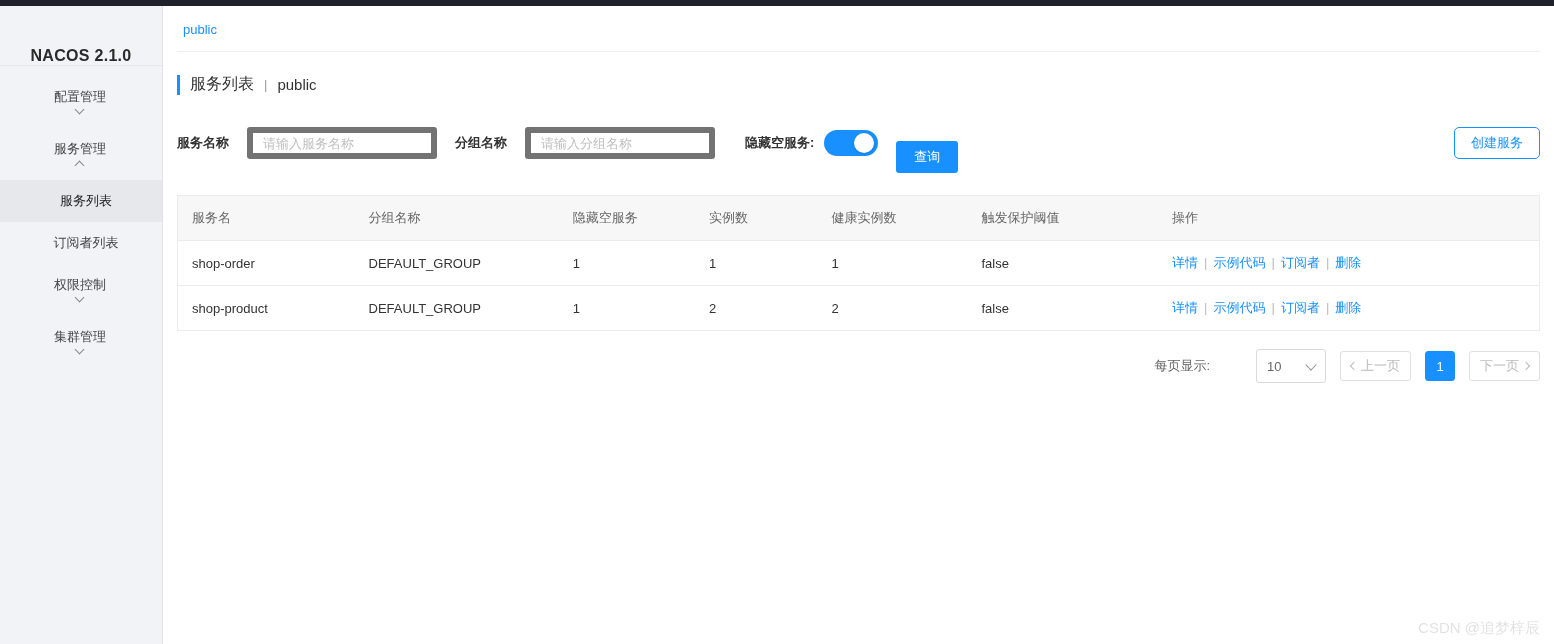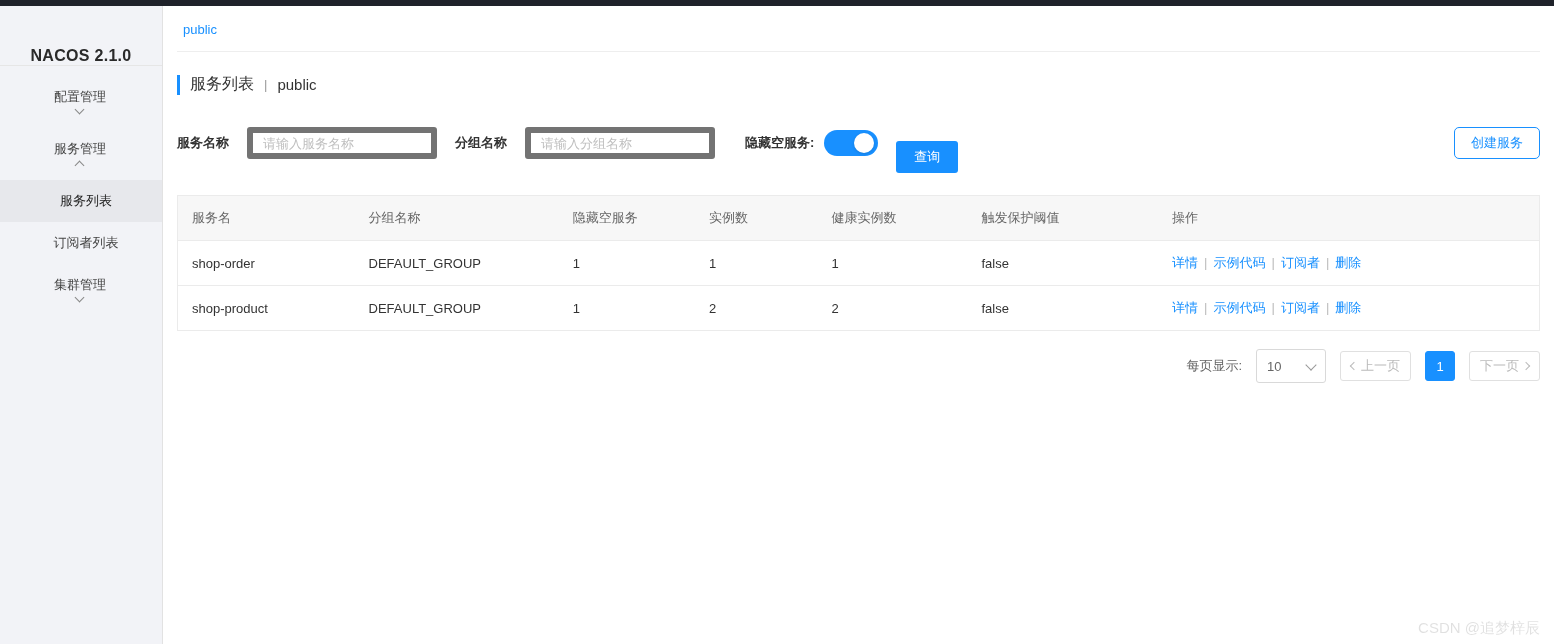--- a/index.html
+++ b/index.html
@@ -36,21 +36,21 @@
     .btn-primary { height: 32px; padding: 0 18px; background: #1890ff; color: #fff; border: none; border-radius: 3px; cursor: pointer; font-size: 13px; margin-top: 28px; }
     .btn-outline { height: 32px; padding: 0 16px; background: #fff; color: #1890ff; border: 1px solid #1890ff; border-radius: 5px; cursor: pointer; font-size: 13px; margin-left: auto; }
     .tbl { width: 100%; border: 1px solid #ebebeb; border-collapse: collapse; table-layout: fixed; }
     .tbl th, .tbl td { text-align: left; font-size: 13px; font-weight: normal; padding: 13px 14px; border-bottom: 1px solid #ebebeb; }
     .tbl thead th { background: #f7f7f7; color: #666; }
     .tbl tbody td { color: #333; }
     .col-ops { text-align: center; }
     .op-link { color: #1890ff; cursor: pointer; }
     .op-sep { color: #bbb; margin: 0 6px; }
     .pager { display: flex; align-items: center; justify-content: flex-end; gap: 14px; margin-top: 18px; font-size: 13px; color: #666; }
-    .sel { height: 30px; width: 70px; border: 1px solid #d9d9d9; border-radius: 3px; display: flex; align-items: center; padding: 16px 10px; cursor: pointer; justify-content: space-between; }
+    .sel { height: 30px; width: 70px; border: 1px solid #d9d9d9; border-radius: 3px; display: flex; align-items: center; padding: 16px 10px; cursor: pointer; justify-content: space-between; margin-left: 32px; }
     .sel .arr { width: 8px; height: 8px; border-right: 1px solid #999; border-bottom: 1px solid #999; transform: rotate(45deg); margin-bottom: 3px; }
     .pg-btn { height: 30px; min-width: 64px; border: 1px solid #e0e0e0; background: #fff; color: #bbb; border-radius: 3px; display: flex; align-items: center; justify-content: center; padding: 0 10px; gap: 4px; }
     .pg-num { height: 30px; width: 30px; background: #1890ff; color: #fff; border: 1px solid #1890ff; border-radius: 3px; display: flex; align-items: center; justify-content: center; }
     .pg-btn .arr-l, .pg-btn .arr-r { width: 6px; height: 6px; border-top: 1px solid #bbb; border-right: 1px solid #bbb; }
     .pg-btn .arr-l { transform: rotate(-135deg); }
     .pg-btn .arr-r { transform: rotate(45deg); }
     .watermark { position: fixed; right: 14px; bottom: 6px; font-size: 15px; color: rgba(0,0,0,0.12); font-weight: 500; pointer-events: none; }
   </style>
 </head>
 <body>
@@ -70,20 +70,24 @@
         <span>服务管理</span>
         <span class="chev up"></span>
       </div>
       <div class="nav-sub">
         <div class="nav-item active">
           <span>服务列表</span>
         </div>
         <div class="nav-item">
           <span>订阅者列表</span>
         </div>
+      </div>
+      <div class="nav-item">
+        <span>权限控制</span>
+        <span class="chev"></span>
       </div>
       <div class="nav-item">
         <span>集群管理</span>
         <span class="chev"></span>
       </div>
     </nav>
   </aside>
 
   <main class="main">
     <div class="ns-row">

